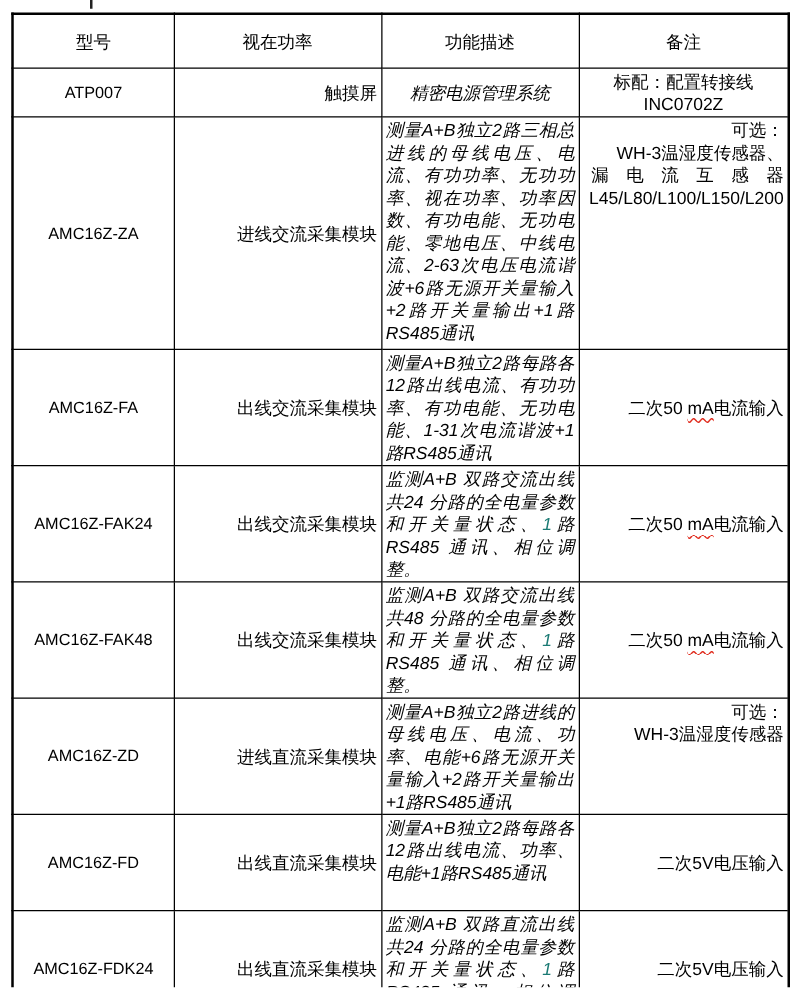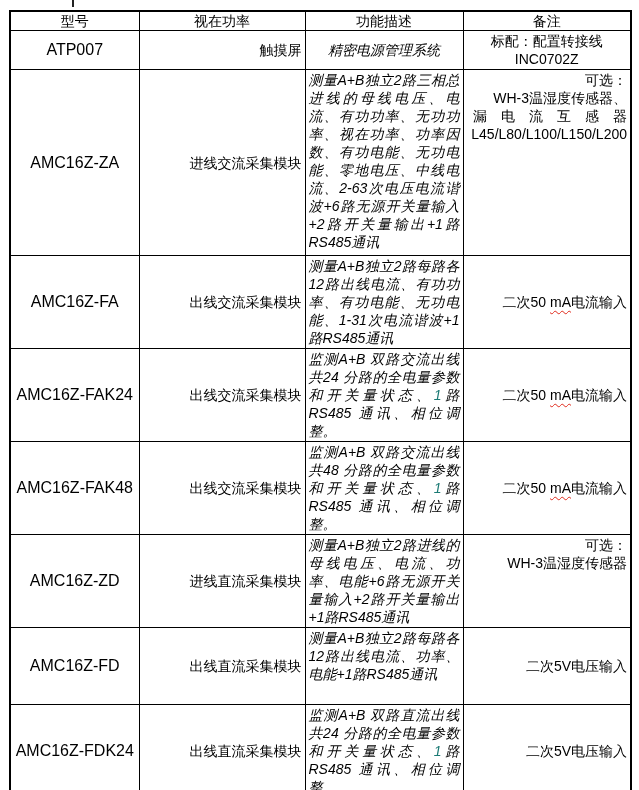--- a/index.html
+++ b/index.html
@@ -41,26 +41,26 @@
   #spec-table th, #spec-table td {
     border: 1px solid #000000;
     padding: 1px 3px;
     overflow: hidden;
   }
   #spec-table th {
     font-weight: normal;
     text-align: center;
     vertical-align: middle;
     height: 18px;
-    padding: 0;
+    padding: 12px;
   }
   td.cell-model {
     text-align: center;
     vertical-align: middle;
-    font-size: 16px;
+    font-size: 13px;
   }
   td.cell-module {
     text-align: right;
     vertical-align: middle;
   }
   td.cell-desc {
     text-align: justify;
     text-justify: inter-ideograph;
     vertical-align: top;
     padding: 1px 3px 1px 5px;

